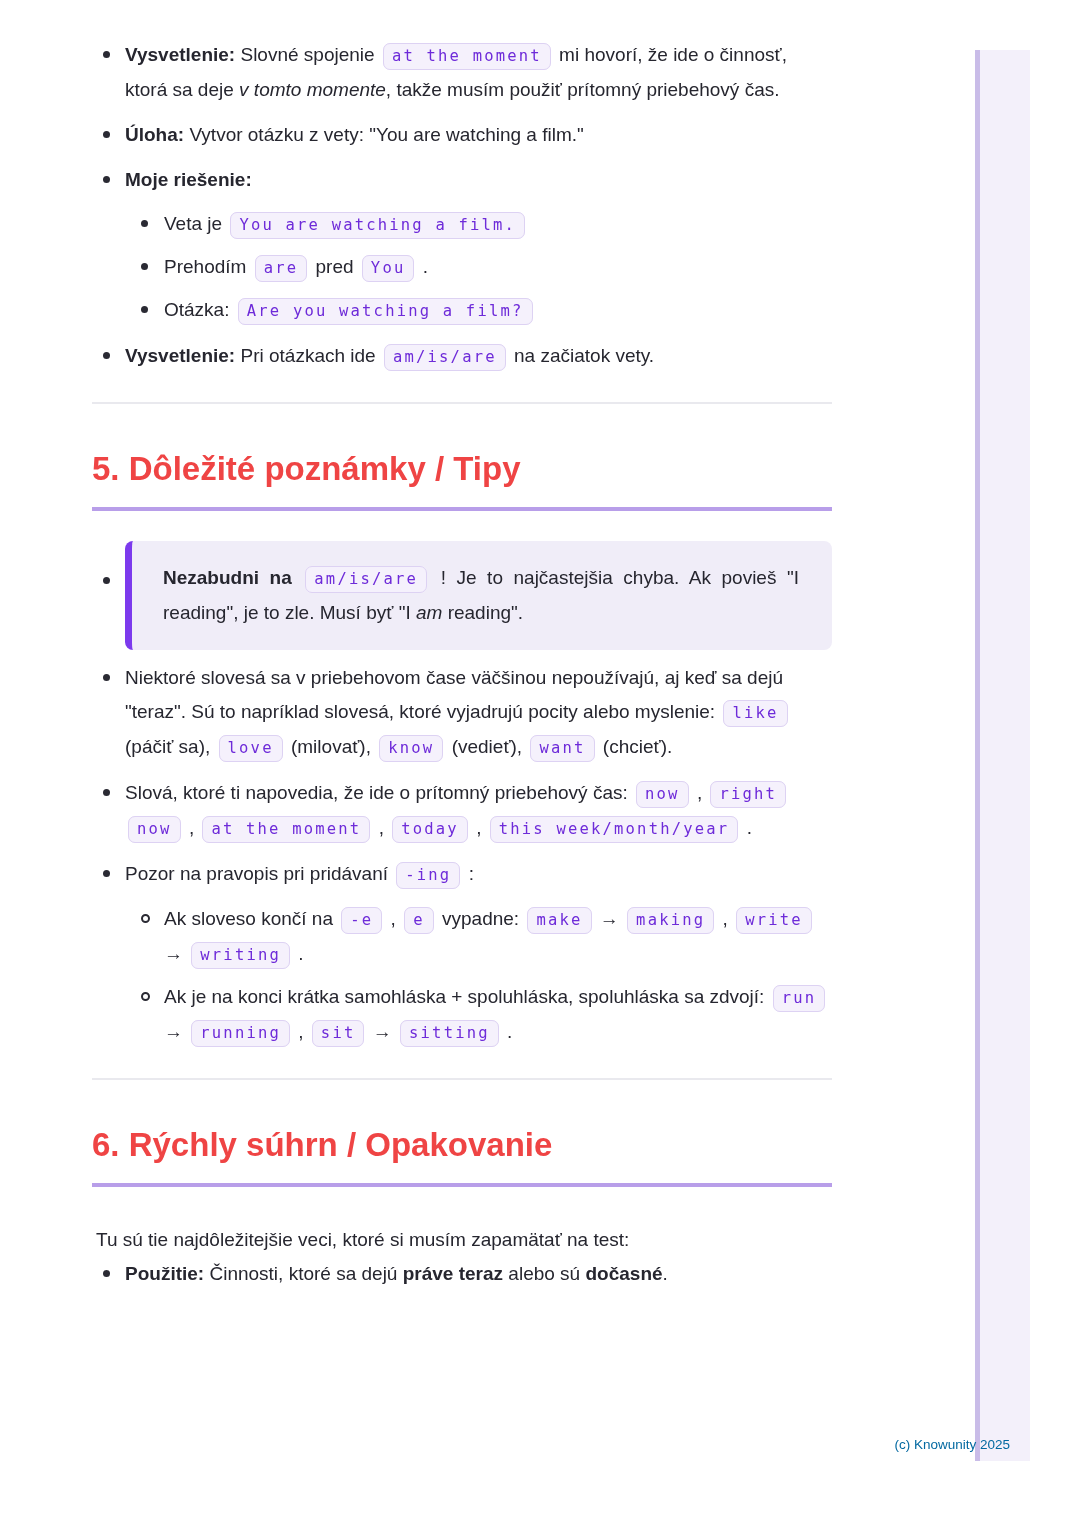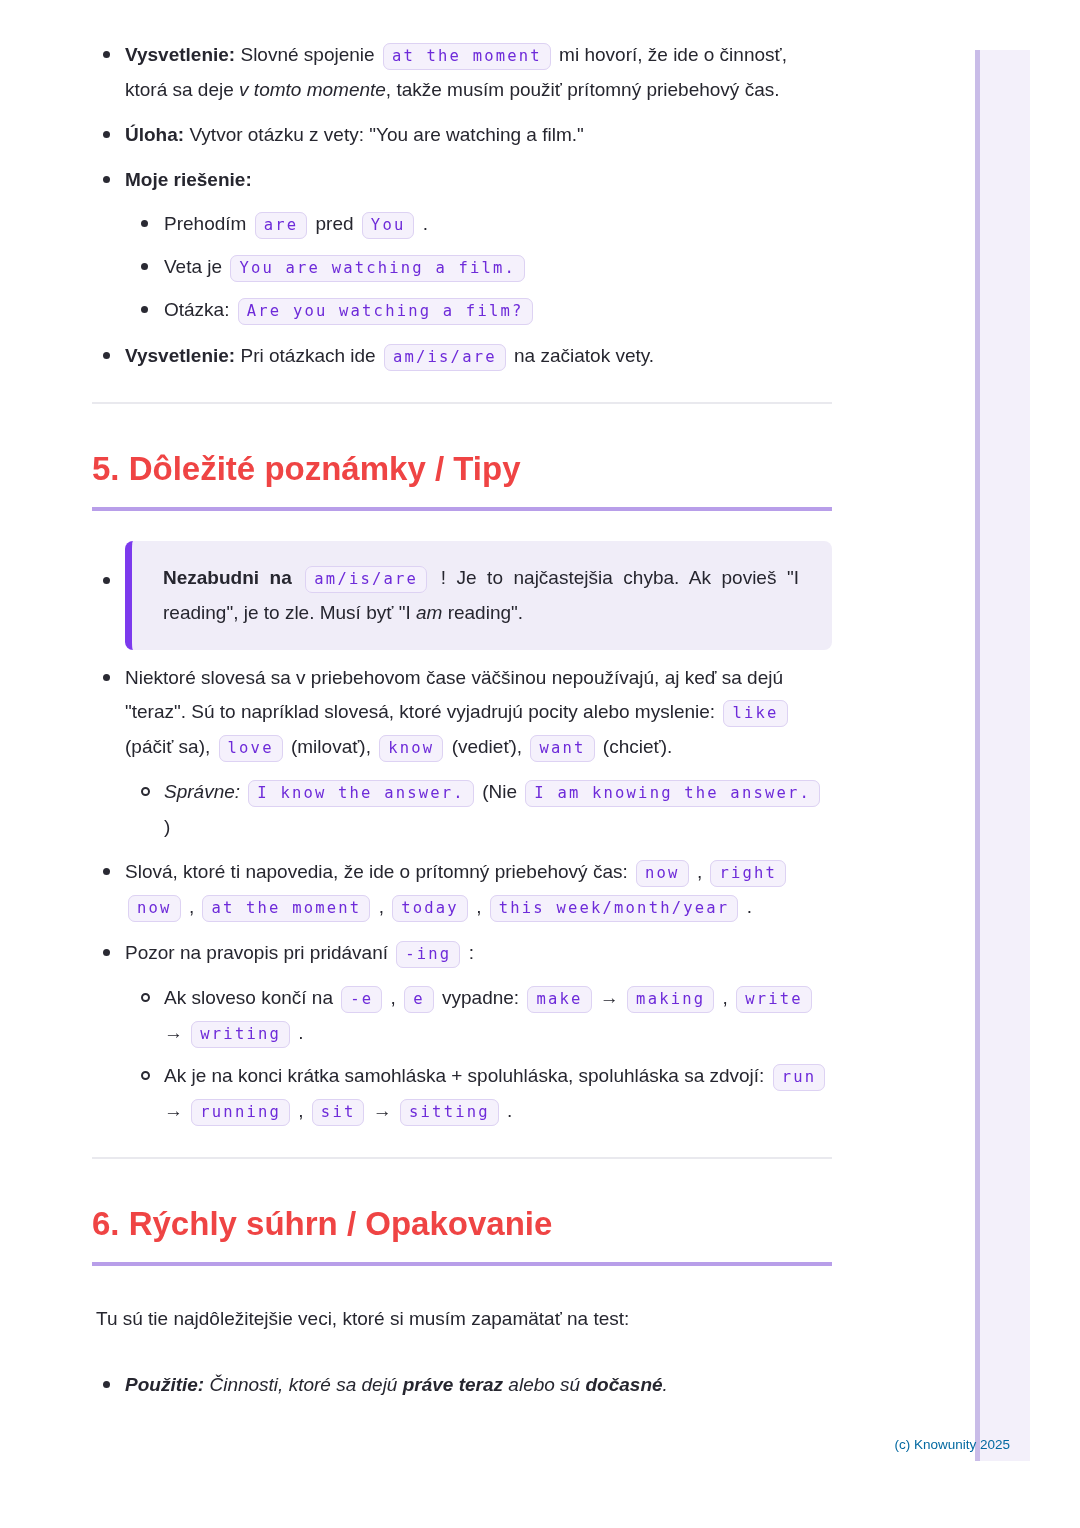--- a/index.html
+++ b/index.html
@@ -25,21 +25,21 @@
   .l2.hollow > li::before{content:"";position:absolute;left:10px;top:12px;width:5px;height:5px;border-radius:50%;background:#ffffff;border:2px solid #2a2a33;}
   .mini-heading{font-weight:700;margin:26px 0 28px 0;}
   hr.rule{border:none;border-top:2px solid #e9e9ee;margin:28px 0 0 0;}
   h2.section{color:#ef4444;font-size:33px;line-height:37px;font-weight:700;
     margin:46px 0 0 0;padding-bottom:20px;border-bottom:4px solid #b89ee9;}
   .quote-list{margin-top:30px;}
   .quote-li::before{top:36px !important;}
   .quote{background:#f0edf8;border-left:7px solid #7c3aed;border-radius:8px;
     padding:20px 33px 20px 31px;text-align:justify;}
   .intro{margin:36px 0 0 4px;}
-  .summary-list{margin-top:32px;font-style:italic;}
+  .summary-list{}
   .edge-strip{position:absolute;left:975px;top:50px;width:50px;height:1425px;
     background:#f3f0fa;border-left:5px solid #c9bce8;}
   .copyright{position:absolute;top:1437px;right:70px;font-size:13.5px;line-height:16px;color:#0369a1;}
 </style>
 </head>
 <body>
 
 <div class="page">
   <div class="edge-strip"></div>
 
@@ -53,24 +53,24 @@
 
 
     <ul class="l1">
       <li>
         <div><span class="b">Úloha:</span><span class="t"> Vytvor otázku z vety: "You are watching a film."</span></div>
       </li>
       <li>
         <div><span class="b">Moje riešenie:</span></div>
         <ul class="l2 filled">
           <li>
-            <div><span class="t">Prehodím </span><code class="chip">are</code><span class="t"> pred </span><code class="chip">You</code><span class="t"> .</span></div>
+            <div><span class="t">Veta je </span><code class="chip">You are watching a film.</code></div>
           </li>
           <li>
-            <div><span class="t">Veta je </span><code class="chip">You are watching a film.</code></div>
+            <div><span class="t">Prehodím </span><code class="chip">are</code><span class="t"> pred </span><code class="chip">You</code><span class="t"> .</span></div>
           </li>
           <li>
             <div><span class="t">Otázka: </span><code class="chip">Are you watching a film?</code></div>
           </li>
         </ul>
       </li>
       <li>
         <div><span class="b">Vysvetlenie:</span><span class="t"> Pri otázkach ide </span><code class="chip">am/is/are</code><span class="t"> na začiatok vety.</span></div>
       </li>
     </ul>
@@ -81,23 +81,20 @@
 
     <ul class="l1 quote-list">
       <li class="quote-li">
         <div class="quote">
           <div><span class="b">Nezabudni na </span><code class="chip">am/is/are</code><span class="t"> ! Je to najčastejšia chyba. Ak povieš "I reading", je to zle. Musí byť "I </span><span class="i">am</span><span class="t"> reading".</span></div>
         </div>
       </li>
       <li>
         <div><span class="t">Niektoré slovesá sa v priebehovom čase väčšinou nepoužívajú, aj keď sa dejú "teraz". Sú to napríklad slovesá, ktoré vyjadrujú pocity alebo myslenie: </span><code class="chip">like</code><span class="t"> (páčiť sa), </span><code class="chip">love</code><span class="t"> (milovať), </span><code class="chip">know</code><span class="t"> (vedieť), </span><code class="chip">want</code><span class="t"> (chcieť).</span></div>
         <ul class="l2 hollow">
-          <li>
-            <div><span class="i">Správne: </span><code class="chip">I know the answer.</code><span class="t"> (Nie </span><code class="chip">I am knowing the answer.</code><span class="t"> )</span></div>
-          </li>
         </ul>
       </li>
       <li>
         <div><span class="t">Slová, ktoré ti napovedia, že ide o prítomný priebehový čas: </span><code class="chip">now</code><span class="t"> , </span><code class="chip">right now</code><span class="t"> , </span><code class="chip">at the moment</code><span class="t"> , </span><code class="chip">today</code><span class="t"> , </span><code class="chip">this week/month/year</code><span class="t"> .</span></div>
       </li>
       <li>
         <div><span class="t">Pozor na pravopis pri pridávaní </span><code class="chip">-ing</code><span class="t"> :</span></div>
         <ul class="l2 hollow">
           <li>
             <div><span class="t">Ak sloveso končí na </span><code class="chip">-e</code><span class="t"> , </span><code class="chip">e</code><span class="t"> vypadne: </span><code class="chip">make</code><span class="t"> → </span><code class="chip">making</code><span class="t"> , </span><code class="chip">write</code><span class="t"> → </span><code class="chip">writing</code><span class="t"> .</span></div>

